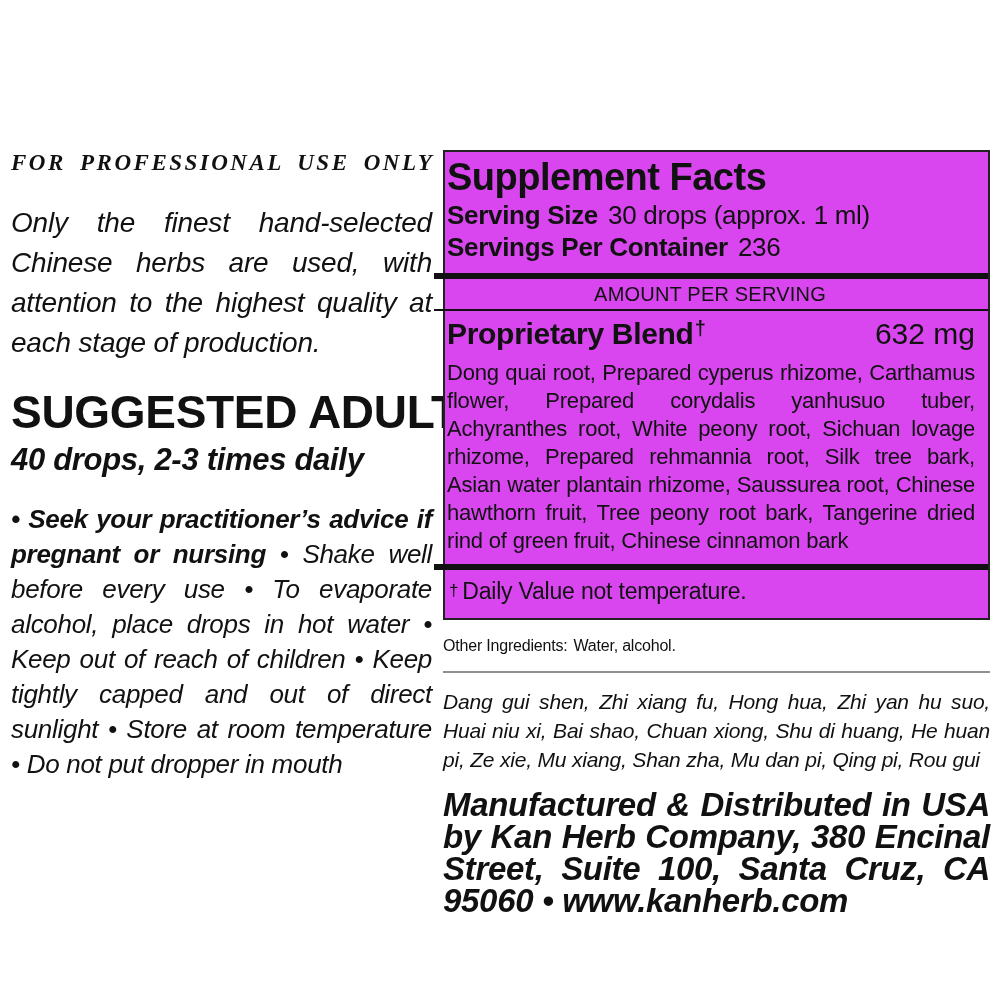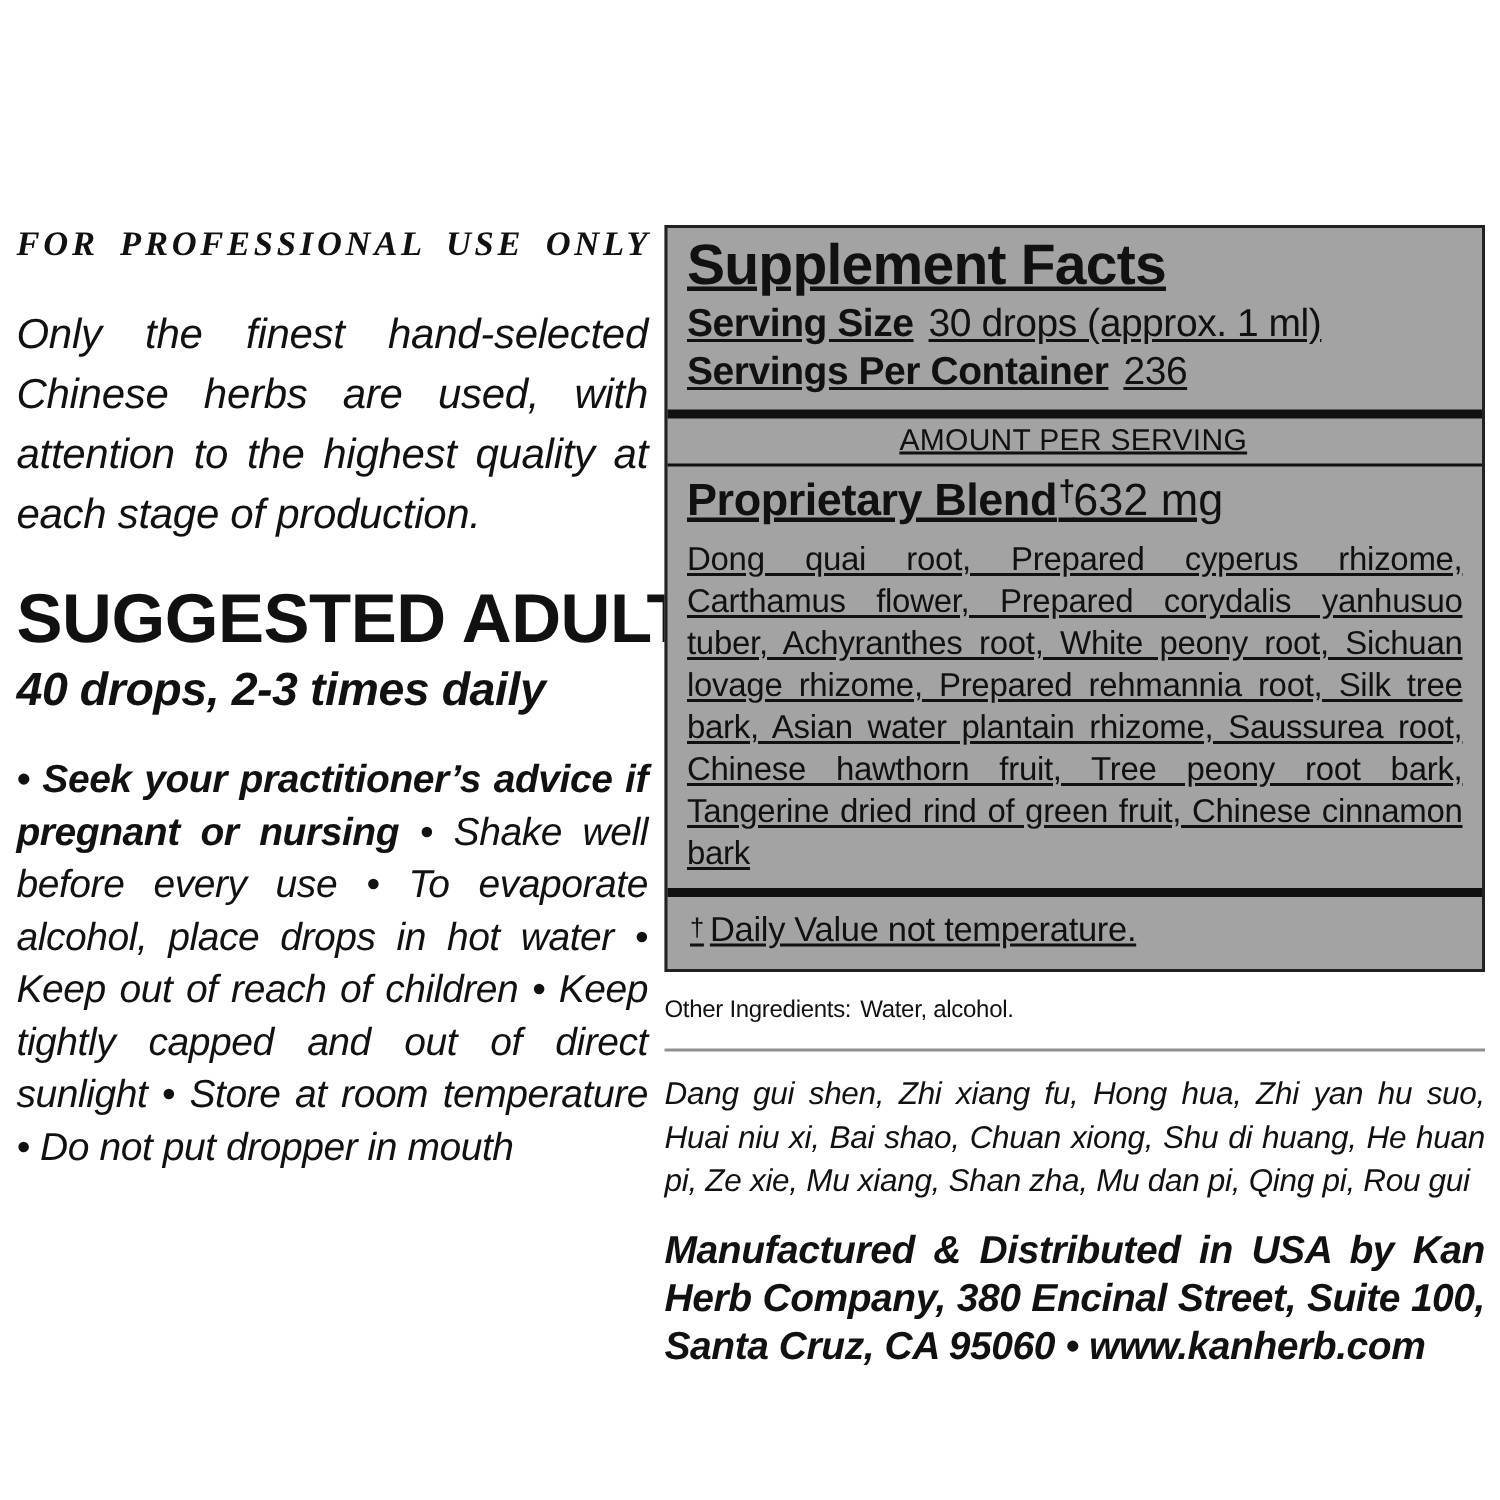--- a/index.html
+++ b/index.html
@@ -62,23 +62,22 @@
 
   
   .right-col {
     position: absolute;
     left: 443px;
     top: 150px;
     width: 547px;
   }
   .facts-box {
     border: 2.5px solid #222222;
-    padding: 4px 13px 0 13px;
-    background: #a3a3a3;
-    text-decoration: underline;
+    padding: 4px 13px 0 2px;
+    background: #d946ef;
   }
   .facts-title {
     font-size: 38px;
     font-weight: bold;
     line-height: 1.12;
     letter-spacing: -0.5px;
     white-space: nowrap;
   }
   .serving-row {
     font-size: 26px;
@@ -101,20 +100,21 @@
     letter-spacing: 0.2px;
     padding-right: 2px;
   }
   .rule {
     height: 2.5px;
     background: #111111;
     margin: 0 -13px;
   }
   .blend-row {
     display: flex;
+    justify-content: space-between;
     align-items: baseline;
     margin-top: 5px;
     font-size: 30px;
     line-height: 36px;
     white-space: nowrap;
   }
   .blend-name { font-weight: bold; letter-spacing: -0.3px; }
   .blend-dagger {
     font-size: 20px;
     font-weight: bold;
@@ -158,21 +158,21 @@
   .pinyin {
     margin-top: 14px;
     font-size: 21px;
     font-style: italic;
     line-height: 29px;
     text-align: justify;
     letter-spacing: -0.2px;
   }
   .manufacturer {
     margin-top: 15px;
-    font-size: 26px;
+    font-size: 33px;
     font-weight: bold;
     font-style: italic;
     line-height: 32px;
     text-align: justify;
     letter-spacing: -0.3px;
   }
 </style>
 </head>
 <body>
 

